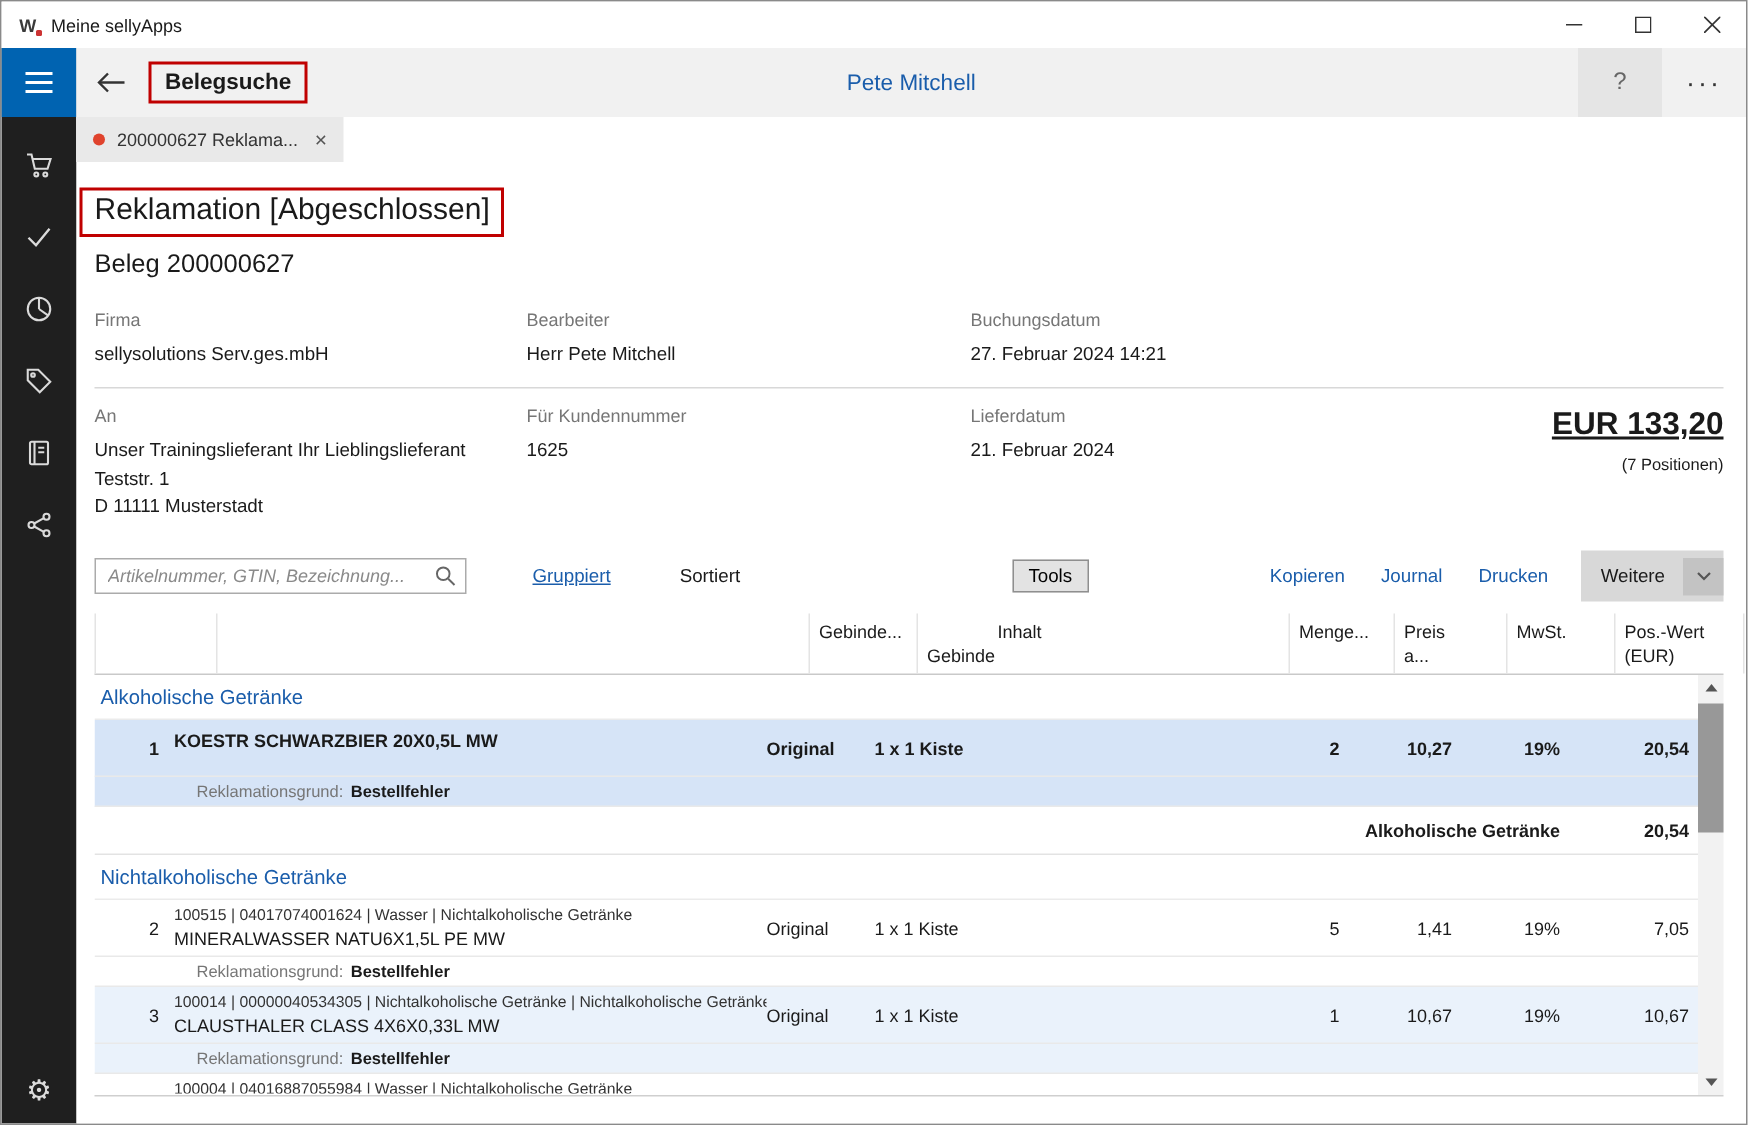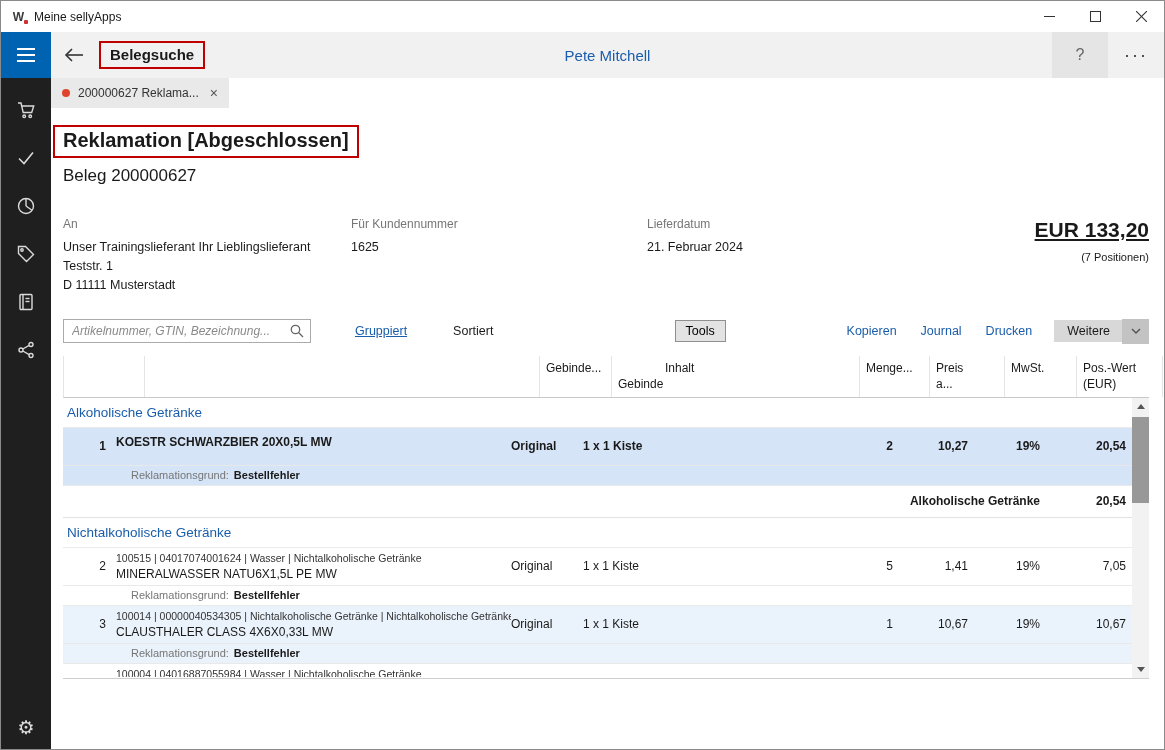--- a/index.html
+++ b/index.html
@@ -36,21 +36,21 @@
   .help-btn { margin-left:auto; width:56px; height:46px; background:#e5e5e5; display:flex; align-items:center; justify-content:center; font-size:16px; color:#666; }
   .more-btn { width:56px; height:46px; display:flex; align-items:center; justify-content:center; font-size:18px; color:#333; letter-spacing:2px; }
   
   .tab-strip { height:30px; background:#fff; display:flex; flex:none; }
   .tab { background:var(--tab-bg,#e9e9e9); display:flex; align-items:center; padding:0 11px; gap:8px; font-size:12px; color:#333; }
   .tab-dot { width:8px; height:8px; border-radius:50%; background:var(--tab-dot,#e0432d); flex:none; }
   .tab-close { color:#555; font-size:14px; margin-left:3px; }
   
   .content { flex:1; padding:9px 15px 0 12px; min-height:0; }
   .doc-title-box { display:inline-block; border:2px solid var(--annotation-red,#c00000); padding:2px 8px 4px; margin-left:-10px; margin-top:8px; }
-  .doc-title { font-size:20px; font-weight:bold; }
+  .doc-title { font-size:20px; font-weight:normal; }
   .beleg { font-size:17px; margin-top:8px; }
   .fields { margin-top:20px; }
   .frow { display:grid; grid-template-columns:288px 296px 330px 1fr; }
   .frow1 { padding-bottom:12px; border-bottom:1px solid #d8d8d8; }
   .frow2 { padding-top:11px; padding-bottom:14px; }
   .flabel { font-size:12px; color:#767676; margin-bottom:7px; }
   .fvalue { font-size:12.5px; line-height:1.5; }
   .total-cell { text-align:right; }
   .total-amount { font-size:21px; font-weight:bold; margin-top:1px;text-decoration:underline; }
   .total-pos { font-size:11px; margin-top:9px; }
@@ -59,21 +59,21 @@
   .search-wrap { position:relative; width:248px; flex:none; }
   .search-input { width:100%; height:24px; border:1px solid #ababab; padding:0 26px 0 8px; font-size:12px; font-family:inherit; color:#333; }
   .search-input::placeholder { color:#8a8a8a; font-style:italic; }
   .search-icon { position:absolute; right:7px; top:5px; }
   .link { color:var(--accent-blue,#1a5dab); font-size:12.5px; text-decoration:none; cursor:pointer; }
   .gruppiert { margin-left:44px; text-decoration:underline; }
   .sortiert { margin-left:46px; font-size:12.5px; color:#1a1a1a; }
   .sp1 { flex:1.5; } .sp2 { flex:1; }
   .tools-btn { background:#e3e3e3; border:1px solid #8f8f8f; font-size:12.5px; padding:3px 10px; font-family:inherit; }
   .journal, .drucken { margin-left:24px; }
-  .weitere-btn { margin-left:22px; height:22px; background:#d8d8d8; display:flex; align-items:center; cursor:pointer; }
+  .weitere-btn { margin-left:22px; height:34px; background:#d8d8d8; display:flex; align-items:center; cursor:pointer; }
   .weitere-label { padding:0 12px 0 13px; font-size:12.5px; }
   .weitere-chevron { width:27px; height:25px; background:#c3c3c3; display:flex; align-items:center; justify-content:center; }
   
   .table { margin-top:12px; }
   .thead { display:grid; grid-template-columns:53px 395px 72px 248px 70px 75px 72px 86px; border-bottom:1px solid #c9c9c9; border-left:1px solid #e4e4e4;padding-left:28px; }
   .th { padding:4px 8px 4px 6px; font-size:12px; border-right:1px solid #e4e4e4; min-height:34px; line-height:1.35; }
   .tbody-wrap { display:flex; border-bottom:1px solid #cfcfcf; }
   .tbody { width:1071px; height:280px; overflow:hidden; }
   .group-h { height:30px; display:flex; align-items:center; padding-left:4px; color:var(--accent-blue,#1a5dab); font-size:13.5px; border-bottom:1px solid #ebebeb; }
   .item { display:grid; grid-template-columns:53px 395px 72px 248px 70px 75px 72px 86px; height:38px; border-bottom:1px solid #e9e9e9; }
@@ -206,20 +206,35 @@
       </div>
     </div>
 
     <div class="content">
       <div class="doc-title-box">
         <span class="doc-title">Reklamation [Abgeschlossen]</span>
       </div>
       <div class="beleg">Beleg 200000627</div>
 
       <div class="fields">
+        <div class="frow frow1">
+          <div>
+            <div class="flabel">Firma</div>
+            <div class="fvalue">sellysolutions Serv.ges.mbH</div>
+          </div>
+          <div>
+            <div class="flabel">Bearbeiter</div>
+            <div class="fvalue">Herr Pete Mitchell</div>
+          </div>
+          <div>
+            <div class="flabel">Buchungsdatum</div>
+            <div class="fvalue">27. Februar 2024 14:21</div>
+          </div>
+          <div></div>
+        </div>
         <div class="frow frow2">
           <div>
             <div class="flabel">An</div>
             <div class="fvalue">Unser Trainingslieferant Ihr Lieblingslieferant</div>
             <div class="fvalue">Teststr. 1</div>
             <div class="fvalue">D 11111 Musterstadt</div>
           </div>
           <div>
             <div class="flabel">Für Kundennummer</div>
             <div class="fvalue">1625</div>

